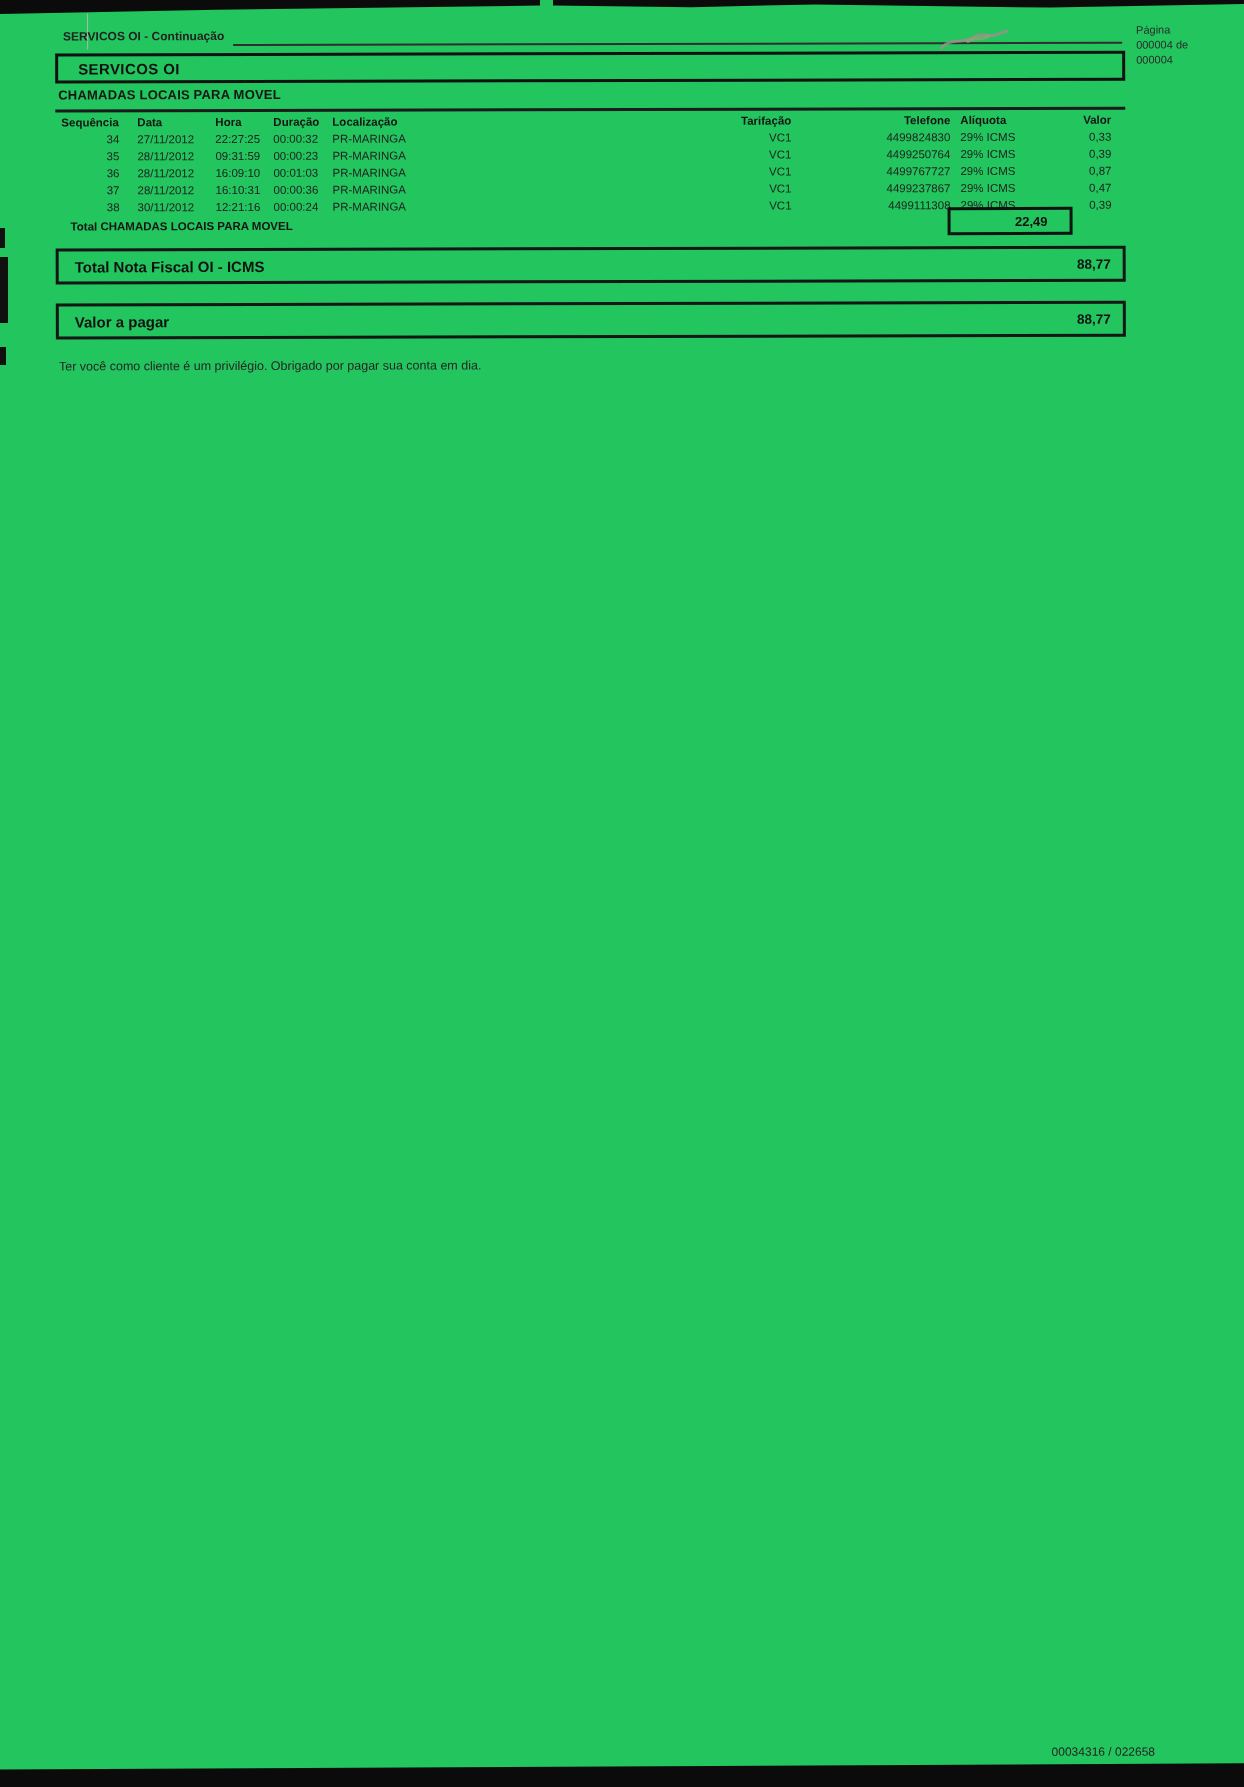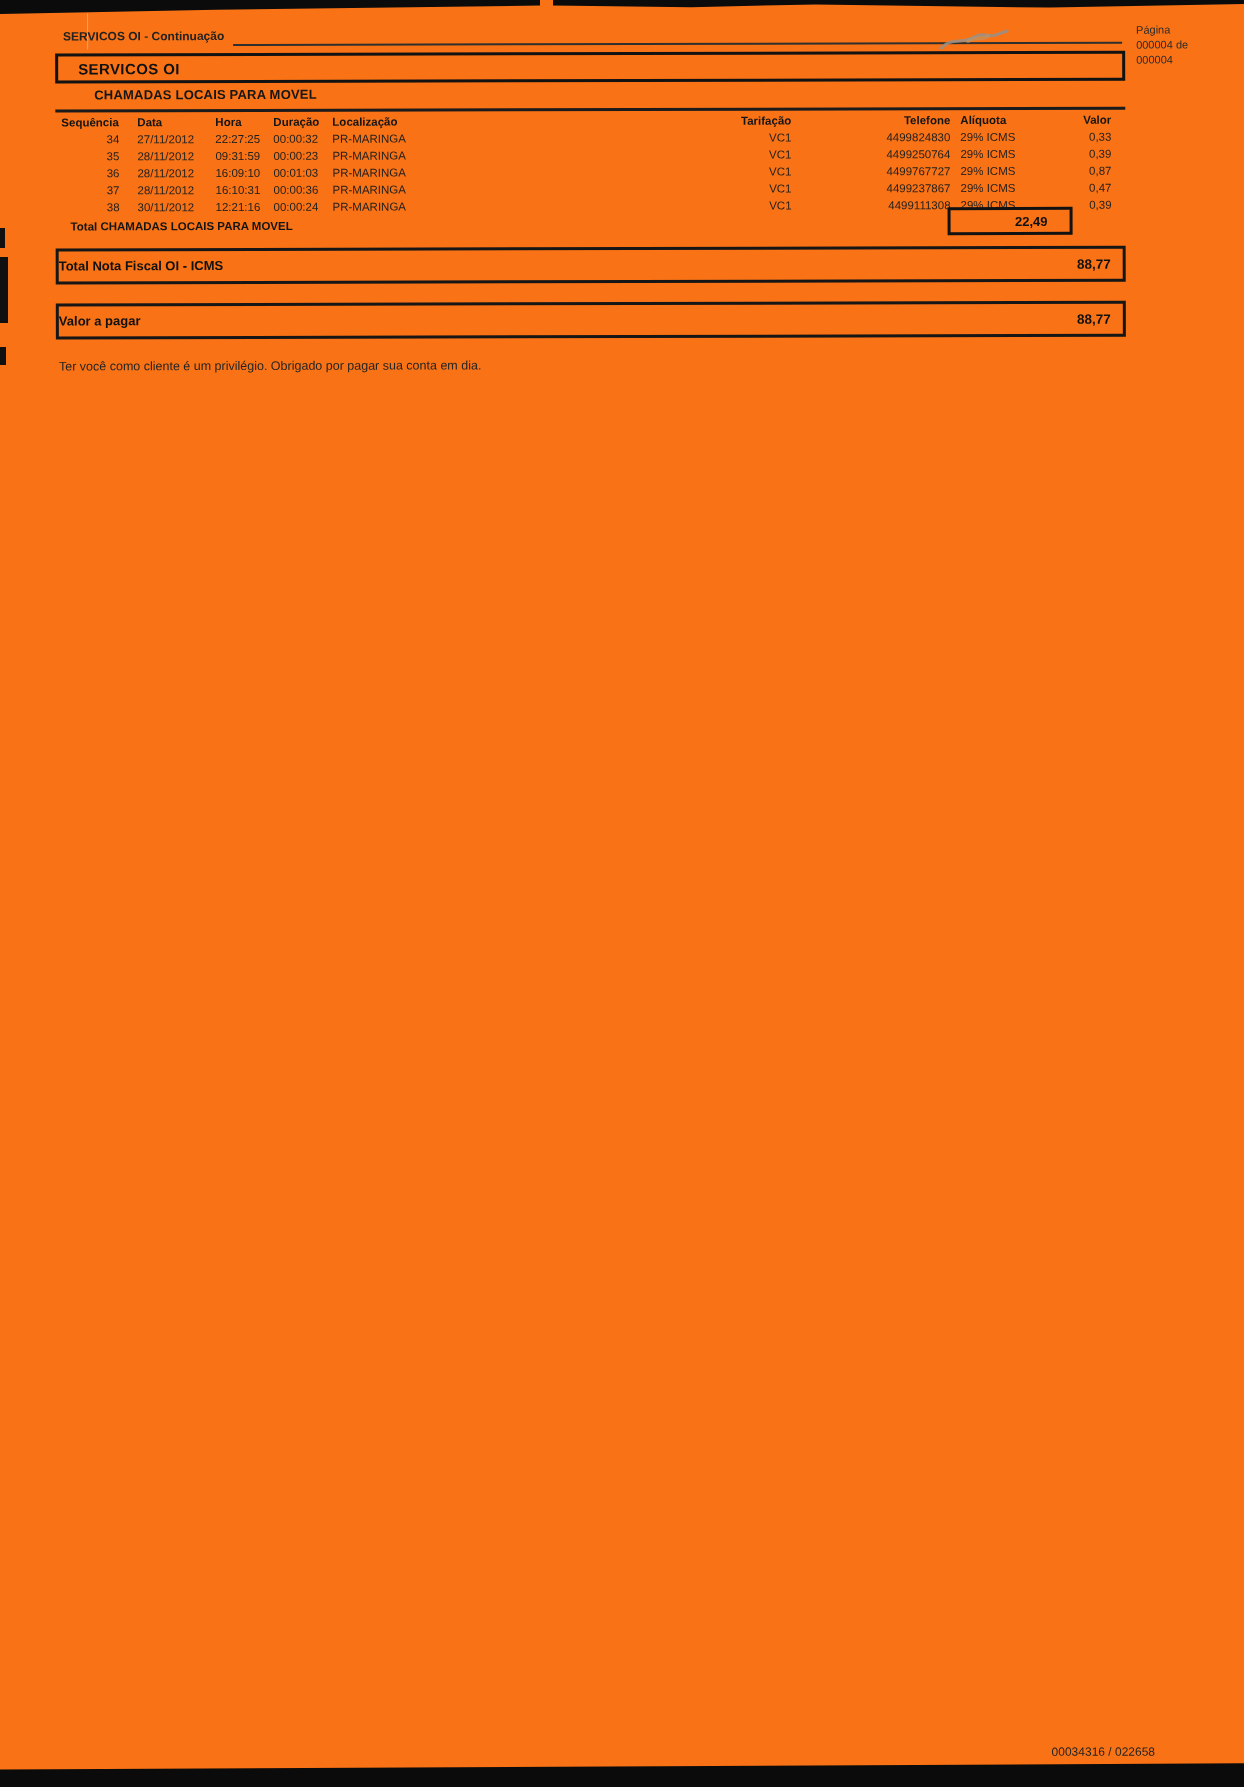--- a/index.html
+++ b/index.html
@@ -5,21 +5,21 @@
   html, body {
     margin: 0;
     padding: 0;
     background: #ffffff;
     font-family: "Liberation Sans", sans-serif;
   }
   .paper {
     position: relative;
     width: 1244px;
     height: 1787px;
-    background: #f97316;
+    background: #22c55e;
     overflow: hidden;
     color: #1d1d1d;
   }
   .content {
     position: absolute;
     inset: 0;
     transform: rotate(-0.15deg);
     transform-origin: 50% 0;
   }
   
@@ -65,21 +65,21 @@
     position: absolute; left: 55px; top: 52px; width: 1064px; height: 24px;
     border: 3px solid #121212; background: transparent;
     display: flex; align-items: center;
   }
   .servicos-box .label {
     padding-left: 20px; font-size: 15px; font-weight: bold;
     letter-spacing: 0.4px; color: #111;
   }
   .subtitle {
     position: absolute; left: 58px; top: 86px;
-    font-size: 13px; font-weight: bold; color: #161616; letter-spacing: 0.2px; margin-left: 36px;
+    font-size: 13px; font-weight: bold; color: #161616; letter-spacing: 0.2px;
   }
   .thick-rule {
     position: absolute; left: 55px; top: 108px; width: 1070px; height: 3px;
     background: #1b1b1b;
   }
   
   .calltable { position: absolute; left: 55px; top: 113px; width: 1070px; }
   .trow {
     display: grid;
     grid-template-columns: 70px 12px 78px 58px 59px 120px 339px 159px 10px 95px 70px;
@@ -106,22 +106,22 @@
     padding-right: 22px; font-size: 13px; font-weight: bold; color: #111;
   }
   
   .sum-box {
     position: absolute; left: 55px; width: 1064px; height: 30px;
     border: 3px solid #161616;
   }
   .sum-box.b1 { top: 247px; }
   .sum-box.b2 { top: 302px; }
   .sum-box .label {
-    position: absolute; left: 0; top: 7px;
-    font-size: 13px; font-weight: bold; color: #111;
+    position: absolute; left: 16px; top: 7px;
+    font-size: 15px; font-weight: bold; color: #111;
   }
   .sum-box .val {
     position: absolute; right: 12px; top: 8px;
     font-size: 13.5px; font-weight: bold; color: #111;
   }
   
   .message {
     position: absolute; left: 58px; top: 358px;
     font-size: 12.5px; color: #242424;
   }

